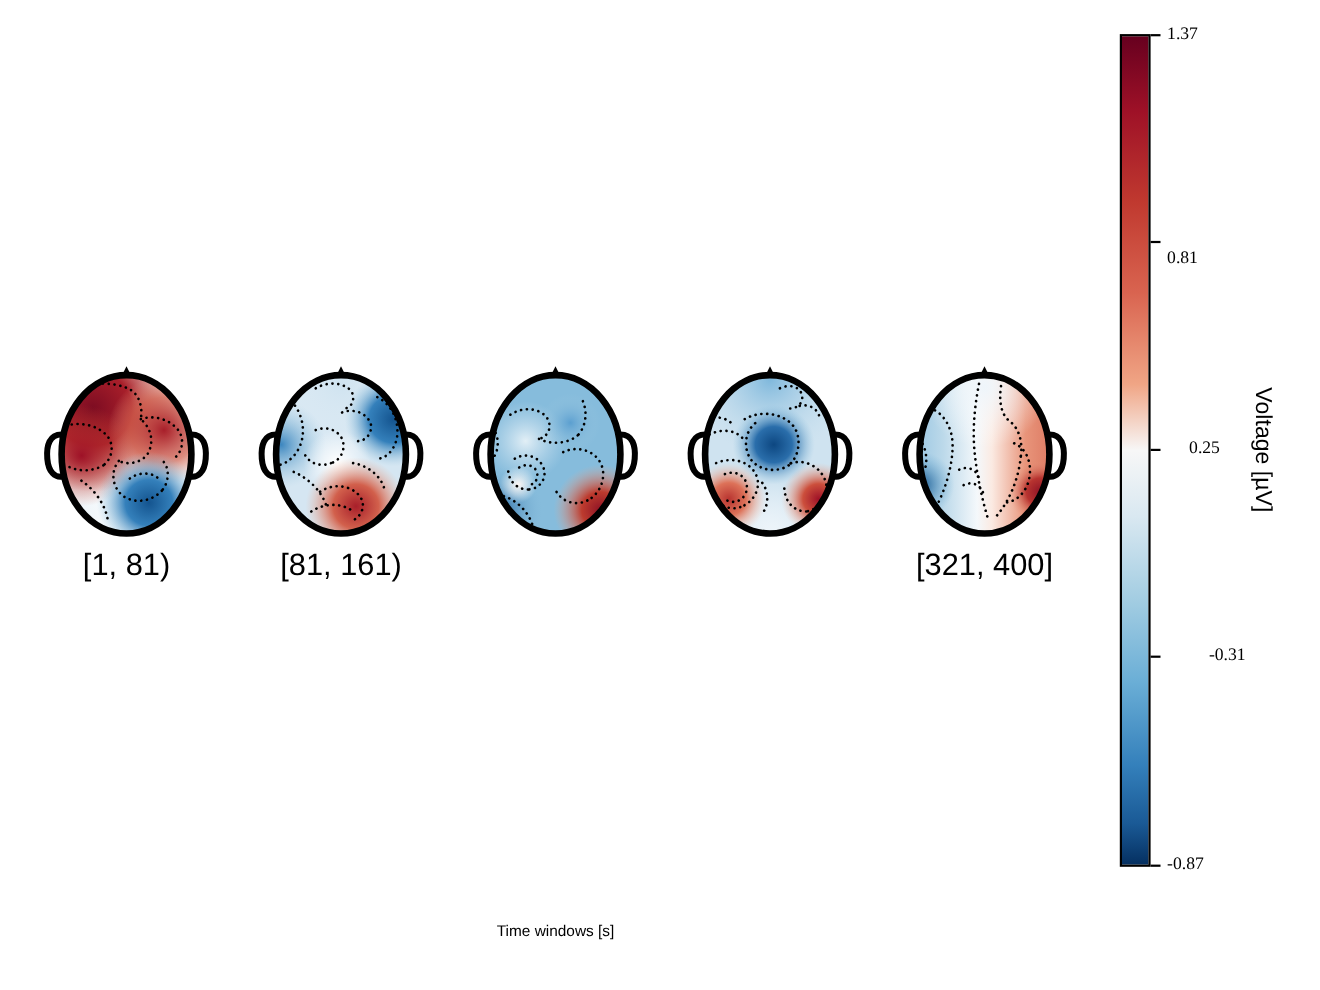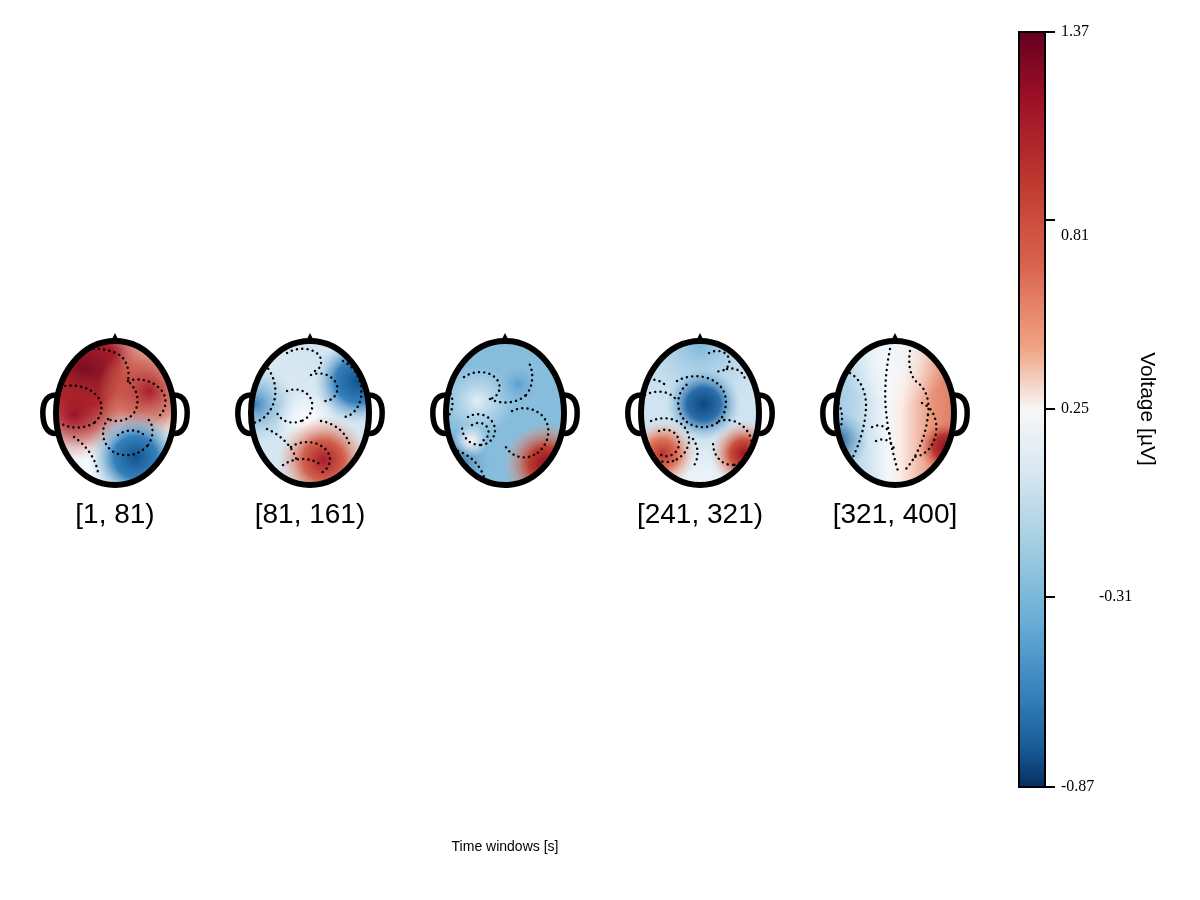--- a/index.html
+++ b/index.html
@@ -419,37 +419,36 @@
           </g>
         </g>
         <ellipse cx="85" cy="88" rx="59" ry="72" fill="none" stroke="#000000" stroke-width="6"></ellipse>
       </svg>
     </div>
   </div>
 
   <div class="topo-labels">
     <div class="topo-label" style="left:5px;">[1, 81)</div>
     <div class="topo-label" style="left:200px;">[81, 161)</div>
-    <div class="topo-label" style="left:590px;">[241, 321)</div>
     <div class="topo-label" style="left:785px;">[321, 400]</div>
   </div>
 
   <div class="x-axis-title">Time windows [s]</div>
 
   <div class="colorbar-wrap">
     <div class="colorbar-gradient" id="cb-gradient" style="background: linear-gradient(rgb(103, 0, 31) 0%, rgb(158, 17, 39) 9%, rgb(192, 57, 47) 20%, rgb(217, 100, 80) 31%, rgb(240, 165, 133) 42%, rgb(247, 247, 247) 50%, rgb(217, 232, 241) 58%, rgb(163, 205, 226) 68%, rgb(106, 174, 214) 78%, rgb(52, 128, 187) 88%, rgb(26, 90, 150) 95%, rgb(5, 48, 97) 100%);"></div>
 
     <div class="cb-tick" style="top:0px;"></div>
     <div class="cb-tick" style="top:188px;"></div>
     <div class="cb-tick" style="top:377px;"></div>
     <div class="cb-tick" style="top:565px;"></div>
     <div class="cb-tick" style="top:755px;"></div>
 
     <div class="cb-tick-label" style="top:0px;">1.37</div>
     <div class="cb-tick-label" style="top:188px;margin-top:16px;">0.81</div>
-    <div class="cb-tick-label" style="top:377px;">0.25</div>
+    <div class="cb-tick-label" style="top:377px;margin-left:20px;">0.25</div>
     <div class="cb-tick-label" style="top:565px;margin-left:38px;">-0.31</div>
     <div class="cb-tick-label" style="top:755px;">-0.87</div>
   </div>
 
   <div class="cb-axis-title">Voltage [µV]</div>
 
 </div>
 
 </body></html>

